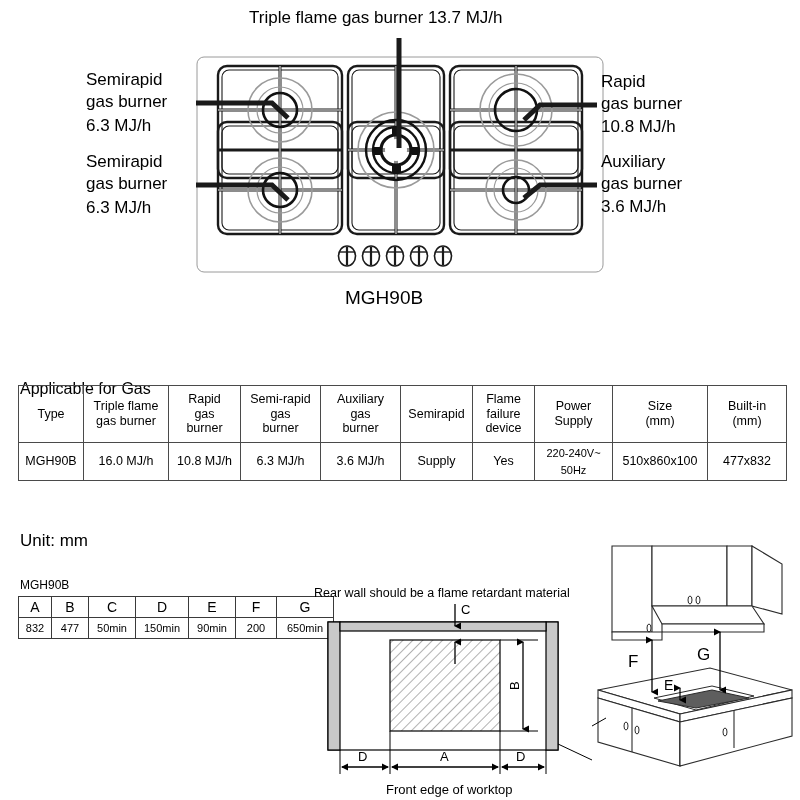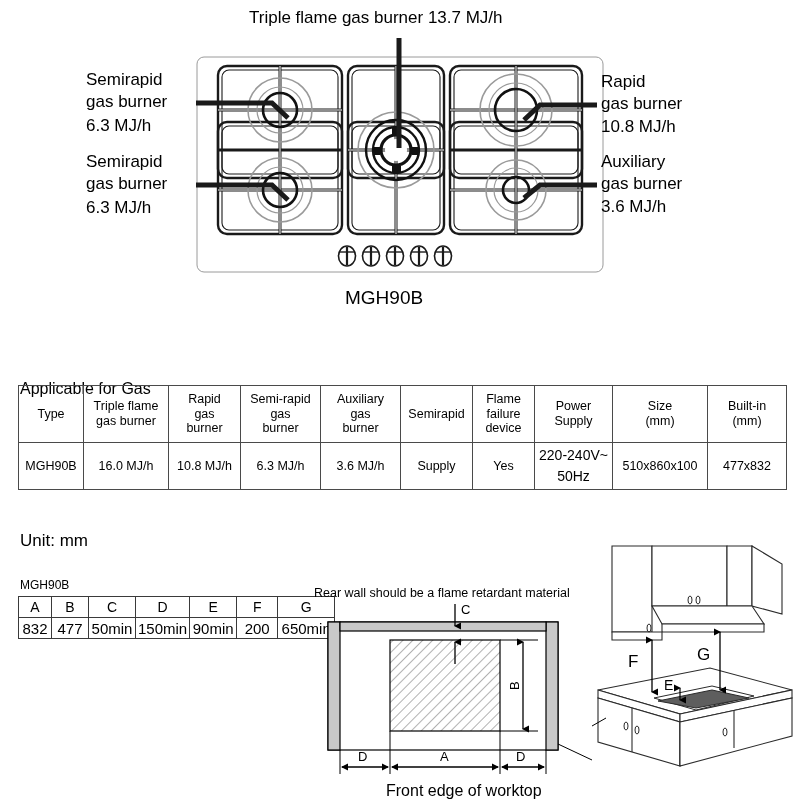--- a/index.html
+++ b/index.html
@@ -37,33 +37,33 @@
   #spec-table td{
     border:1px solid #4a4a4a;
     text-align:center;
     vertical-align:middle;
     font-size:12.5px;
     padding:2px 1px;
     line-height:1.18;
   }
   #spec-table tr.head-row td{height:52px;}
   #spec-table tr.body-row td{height:30px;}
-  #spec-table td.tiny{font-size:14px;line-height:1.5;}
+  #spec-table td.tiny{font-size:11px;line-height:1.5;}
 
   
   #dims-table{
     position:absolute;left:18px;top:596px;
     border-collapse:collapse;
     table-layout:fixed;
   }
   #dims-table td{
     border:1px solid #3a3a3a;
     text-align:center;
     vertical-align:middle;
-    font-size:15px;
+    font-size:11px;
     height:20px;
     padding:0 2px;
   }
   #dims-table td.hd{font-size:14px;}
 
   
   #cutout-figure{position:absolute;left:310px;top:540px;width:290px;height:225px;margin-top:44px;}
   #kitchen-figure{position:absolute;left:592px;top:540px;width:208px;height:232px;}
   .fig-svg{position:absolute;left:0;top:0;}
 </style>
@@ -356,21 +356,21 @@
 
       <line x1="248" y1="160" x2="282" y2="176" stroke="#000000" stroke-width="1"></line>
     </svg>
 
     <div class="txt" style="left:4px;top:2px;font-size:12.5px;">Rear wall should be a flame retardant material</div>
     <div class="txt" style="left:151px;top:18px;font-size:13px;">C</div>
     <div class="txt" style="left:200px;top:94px;font-size:13px;transform:rotate(-90deg);">B</div>
     <div class="txt" style="left:130px;top:165px;font-size:13px;">A</div>
     <div class="txt" style="left:48px;top:165px;font-size:13px;">D</div>
     <div class="txt" style="left:206px;top:165px;font-size:13px;">D</div>
-    <div class="txt" style="left:76px;top:198px;font-size:16px;">Front edge of worktop</div>
+    <div class="txt" style="left:76px;top:198px;font-size:13px;">Front edge of worktop</div>
   </div>
 
   <div id="kitchen-figure">
     <svg class="fig-svg" width="208" height="232" viewBox="0 0 208 232">
       <defs>
         <marker id="kArrUp" markerWidth="8" markerHeight="8" refX="4" refY="1" orient="auto" markerUnits="userSpaceOnUse">
           <path d="M4,0 L7.4,7 L0.6,7 Z" fill="#000000"></path>
         </marker>
         <marker id="kArrDown" markerWidth="8" markerHeight="8" refX="4" refY="7" orient="auto" markerUnits="userSpaceOnUse">
           <path d="M4,8 L0.6,1 L7.4,1 Z" fill="#000000"></path>

